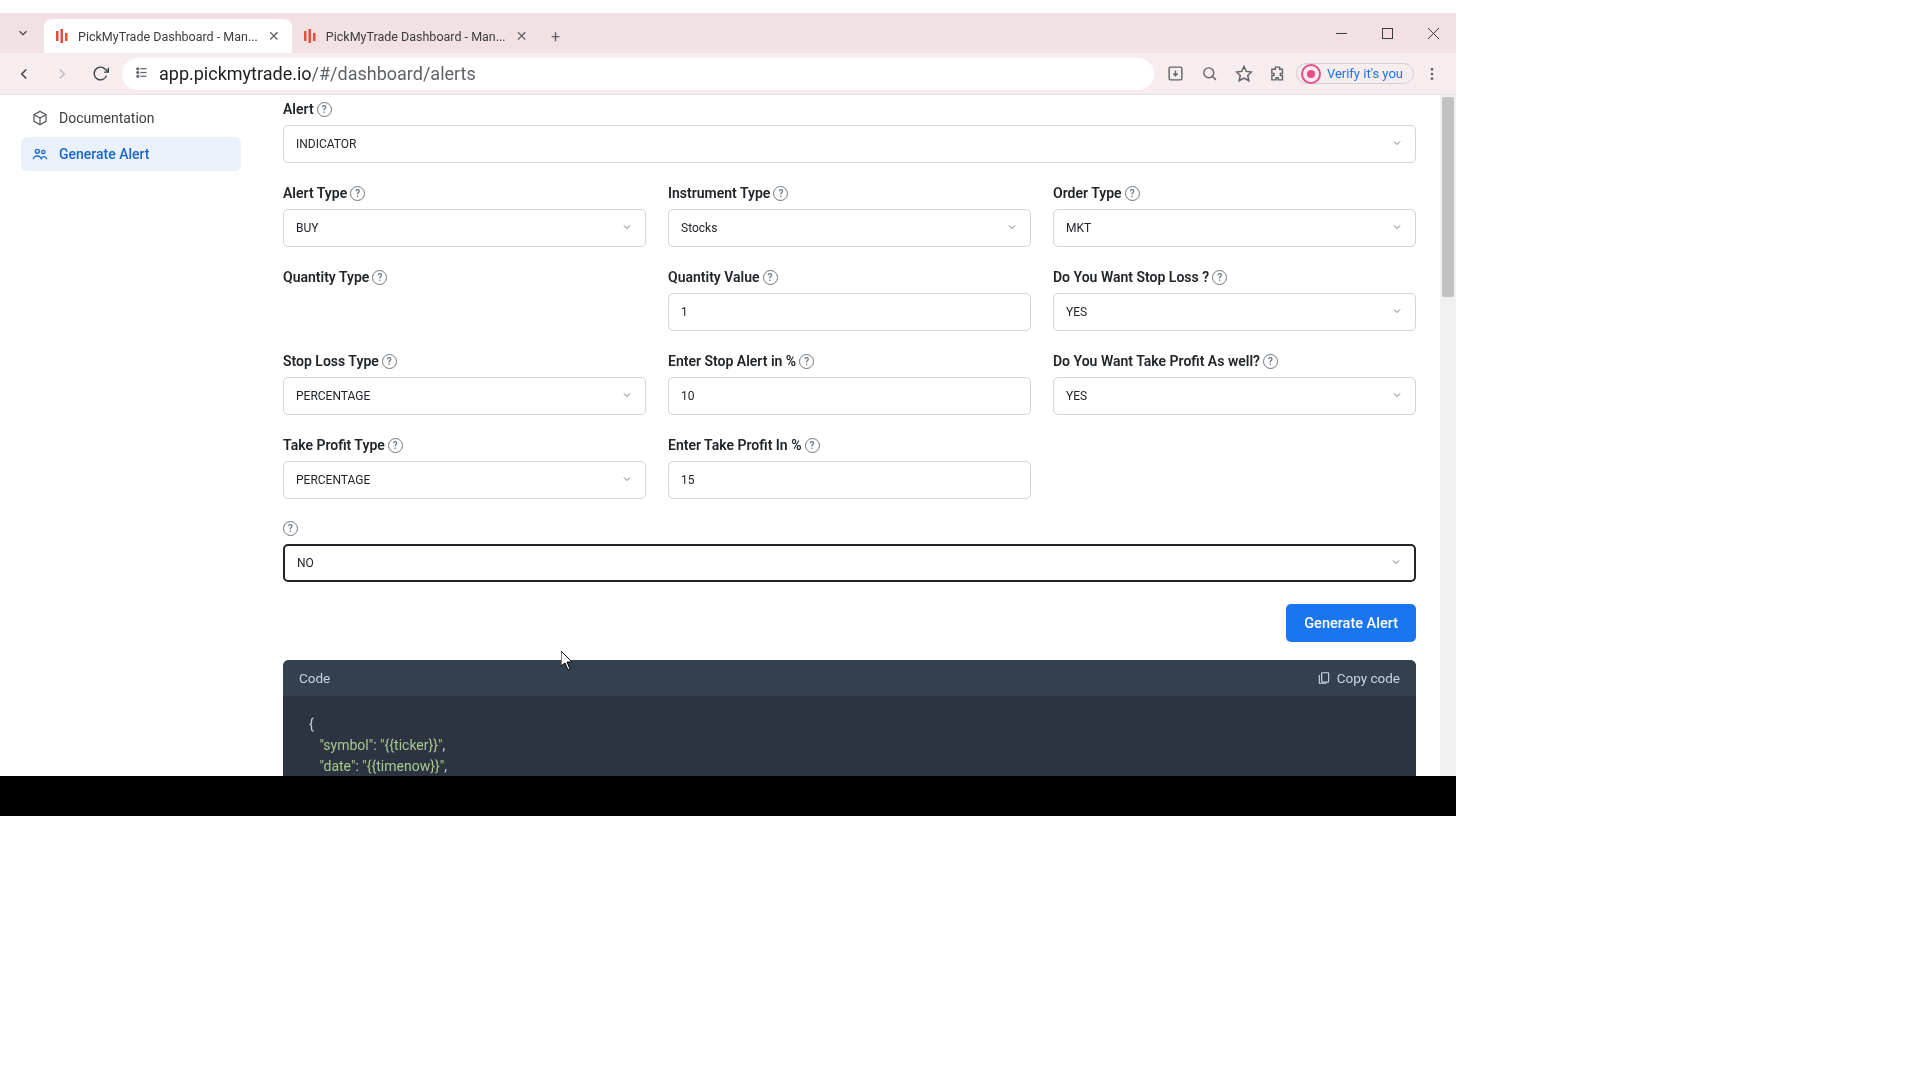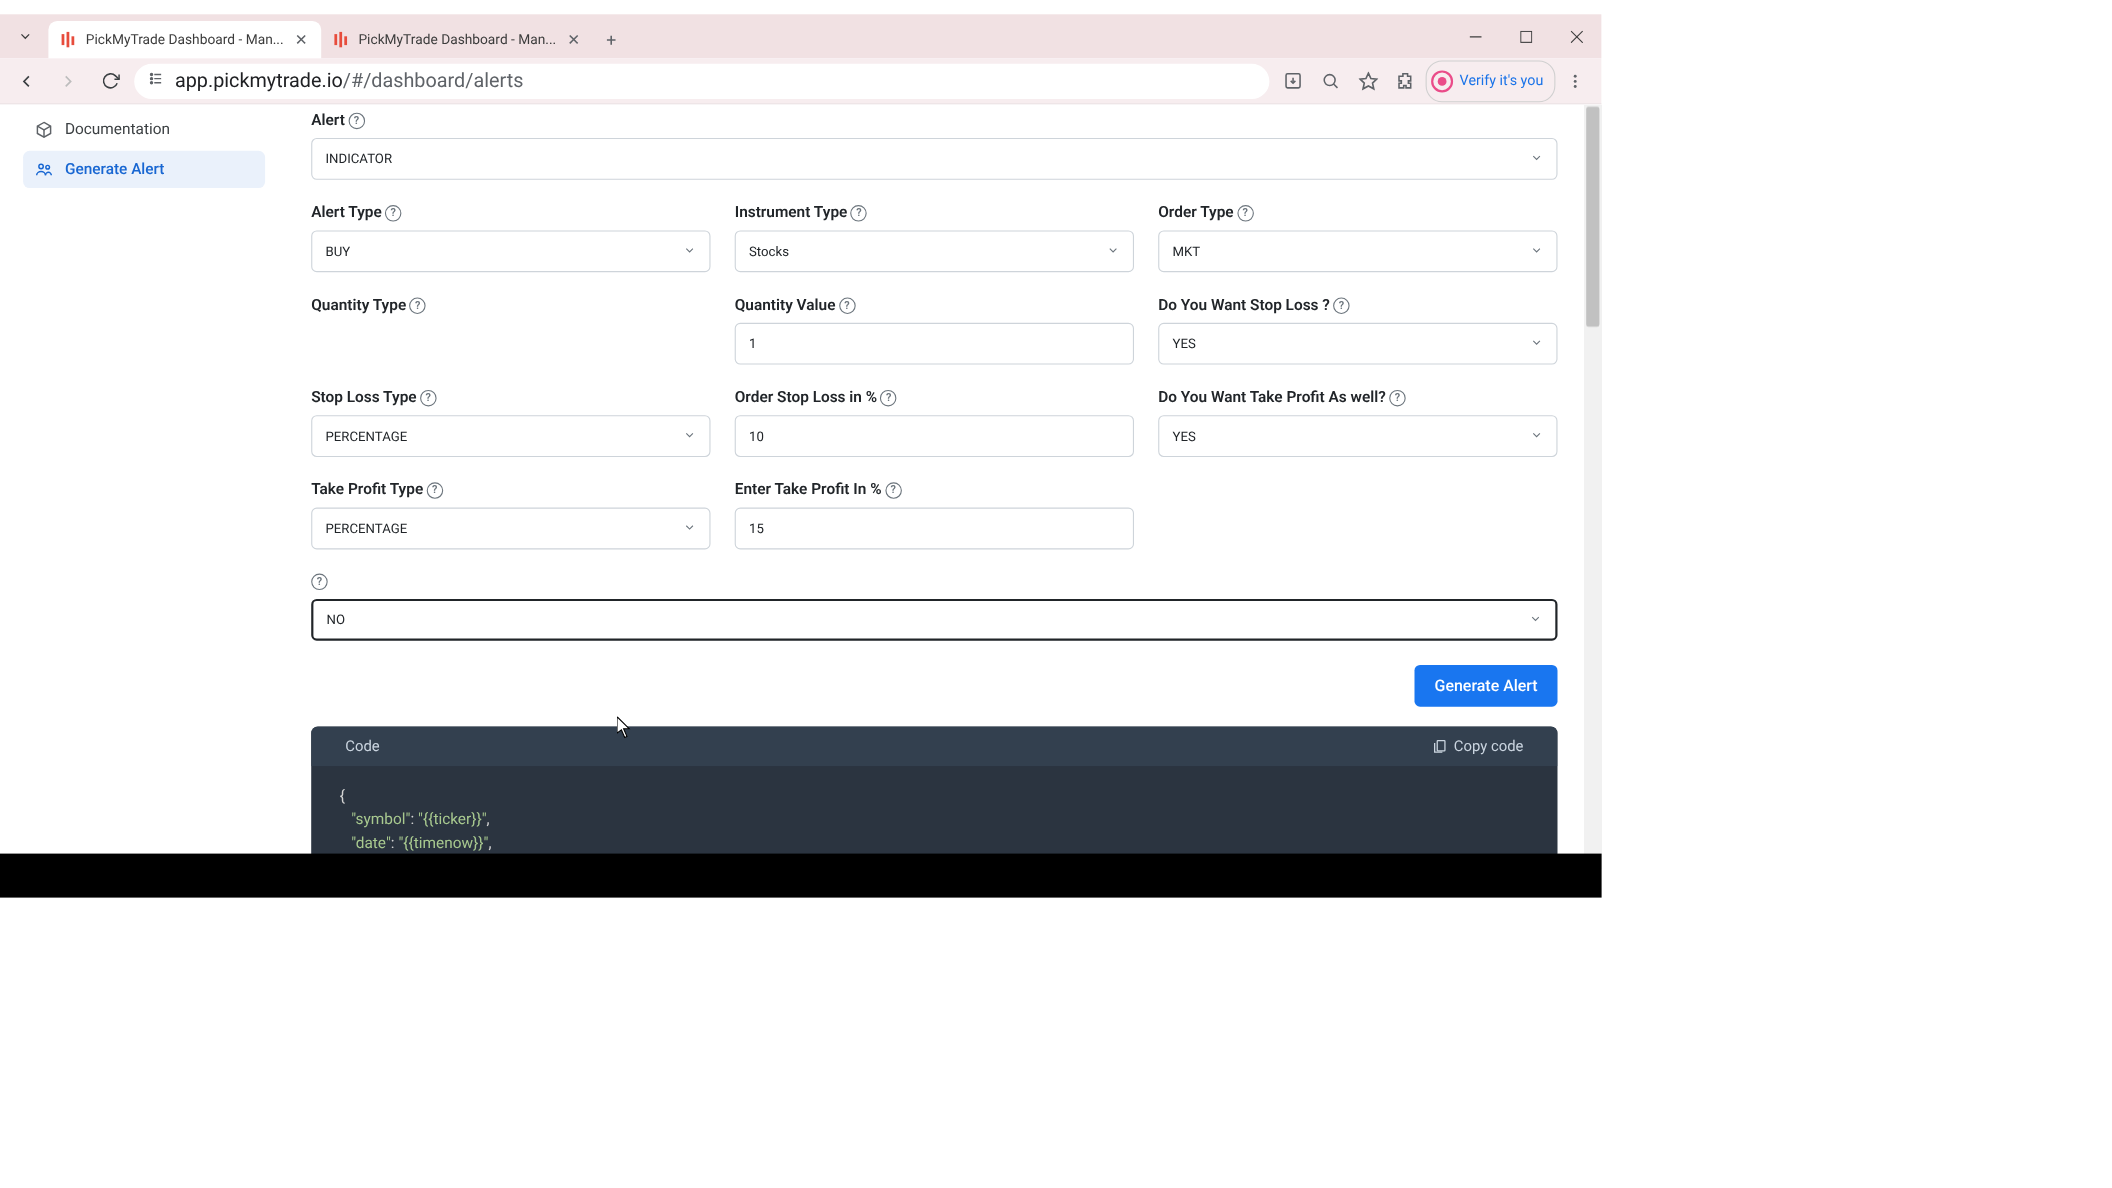--- a/index.html
+++ b/index.html
@@ -18,21 +18,21 @@
 .win-controls { margin-left: auto; display: flex; height: 40px; }
 .win-btn { width: 46px; display: flex; align-items: center; justify-content: center; color: #3c3c3c; }
 
 .toolbar { height: 42px; background: #f7edef; display: flex; align-items: center; padding: 0 8px; gap: 6px; border-bottom: 1px solid #e8e0e2; }
 .nav-btn { width: 32px; height: 32px; display: flex; align-items: center; justify-content: center; color: #5f6368; border-radius: 50%; }
 .nav-btn.disabled { color: #bdbdbd; }
 .url-bar { flex: 1; height: 32px; background: #fff; border-radius: 16px; display: flex; align-items: center; padding: 0 12px; gap: 10px; color: #5f6368; font-size: 18px; }
 .url-text { flex: 1; color: #3c3c3c; }
 .url-text .host { color: #202124; }
 .right-icons { display: flex; align-items: center; gap: 2px; }
-.verify-pill { height: 38px; border: 1px solid #d0d0d0; border-radius: 15px; display: flex; align-items: center; gap: 6px; padding: 0 10px 0 4px; font-size: 13px; color: #1a73e8; }
+.verify-pill { height: 21px; border: 1px solid #d0d0d0; border-radius: 15px; display: flex; align-items: center; gap: 6px; padding: 0 10px 0 4px; font-size: 13px; color: #1a73e8; }
 .verify-dot { width: 20px; height: 20px; border-radius: 50%; border: 2px solid #ea4c89; display: flex; align-items: center; justify-content: center; }
 .verify-dot-inner { width: 8px; height: 8px; border-radius: 50%; background: #ea4c89; }
 
 
 .page { display: flex; height: calc(816px - 82px - 40px); background: #fff; position: relative; }
 .black-bar { position: absolute; bottom: 0; left: 0; right: 0; height: 40px; background: #000; }
 .sidebar { width: 240px; padding: 6px 10px 0 10px; margin-left: 11px; }
 .side-item { display: flex; align-items: center; gap: 10px; padding: 8px 10px; border-radius: 6px; font-size: 14px; color: #3c4043; cursor: pointer; margin-bottom: 2px; }
 .side-item.active { background: #eaf1fb; color: #1967d2; font-weight: 500; }
 .side-icon { width: 18px; height: 18px; display: inline-flex; align-items: center; justify-content: center; color: #5f6368; }
@@ -51,21 +51,21 @@
 .form-control.disabled { background: #f5f5f5; color: #9aa0a6; }
 .form-control.focused { border: 2px solid #212529; }
 input.form-control { outline: none; }
 .chevron { color: #6c757d; }
 .placeholder-text { color: #aeb4bb; }
 
 .btn-row { display: flex; justify-content: flex-end; margin-bottom: 18px; }
 .btn-primary { height: 38px; background: #1976f0; color: #fff; border: none; border-radius: 5px; padding: 0 18px; font-size: 14.5px; font-weight: 500; cursor: pointer; }
 
 .code-block { background: #2b3440; border-radius: 6px; overflow: hidden; }
-.code-header { display: flex; align-items: center; justify-content: space-between; padding: 10px 31px; color: #cbd5e0; font-size: 13.5px; background: #33404f; }
+.code-header { display: flex; align-items: center; justify-content: space-between; padding: 10px 16px; color: #cbd5e0; font-size: 13.5px; background: #33404f; }
 .copy-btn { display: flex; align-items: center; gap: 6px; cursor: pointer; color: #cbd5e0; }
 .code-body { padding: 18px 26px; font-family: "Consolas", monospace; font-size: 14px; line-height: 1.5; }
 .code-line { white-space: pre; }
 .j-punct { color: #d4d4d4; }
 .j-key { color: #a8c98f; }
 .j-str { color: #a8c98f; }
 
 .cursor-arrow { position: absolute; left: 310px; top: 556px; width: 14px; height: 20px; pointer-events:none; z-index: 50;}
 </style>
 </head>
@@ -305,21 +305,21 @@
           </div>
         <div class="form-control">
           <span>PERCENTAGE</span>
           <span class="chevron"><svg width="12" height="12" viewBox="0 0 24 24" fill="none" stroke="currentColor" stroke-width="2">
                 <polyline points="6 9 12 15 18 9"></polyline>
               </svg></span>
         </div>
       </div>
       <div class="form-group">
         <div class="form-label">
-            <span>Order Stop Loss in %</span>
+            <span>Enter Stop Alert in %</span>
             <span class="help-icon">?</span>
           </div>
         <input class="form-control" value="10" style="">
       </div>
       <div class="form-group">
         <div class="form-label">
             <span>Do You Want Take Profit As well?</span>
             <span class="help-icon">?</span>
           </div>
         <div class="form-control">

